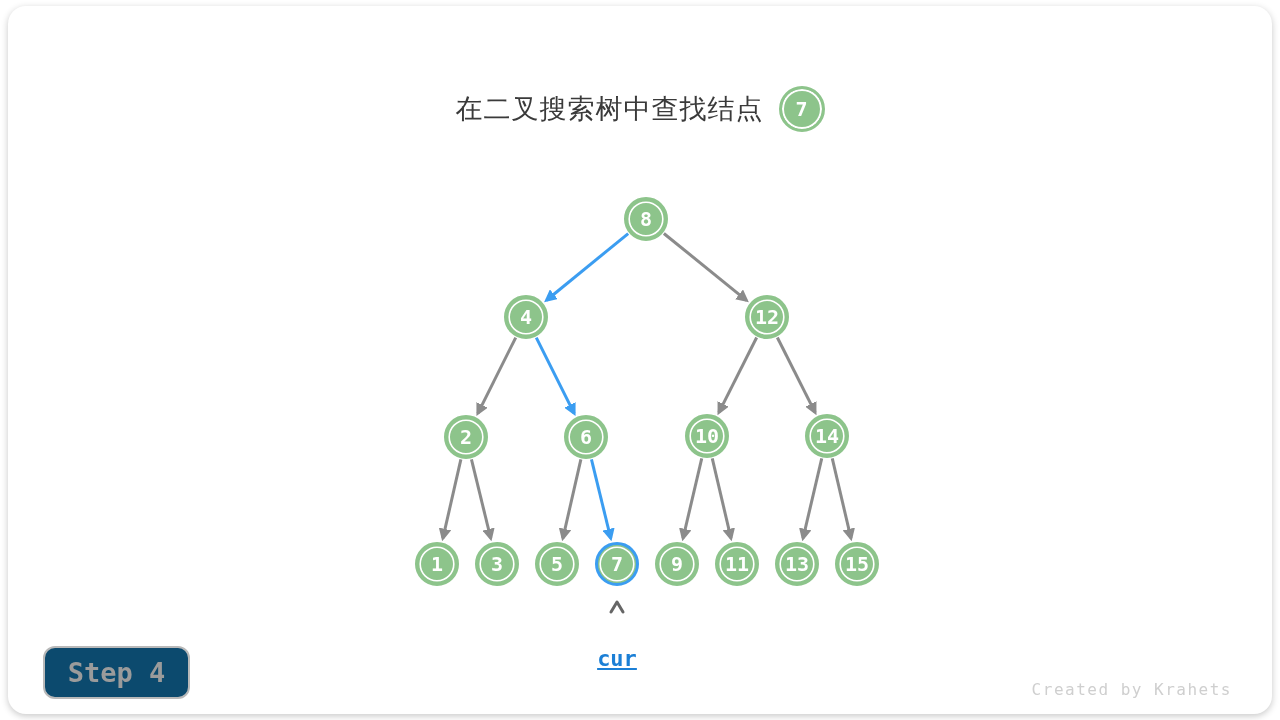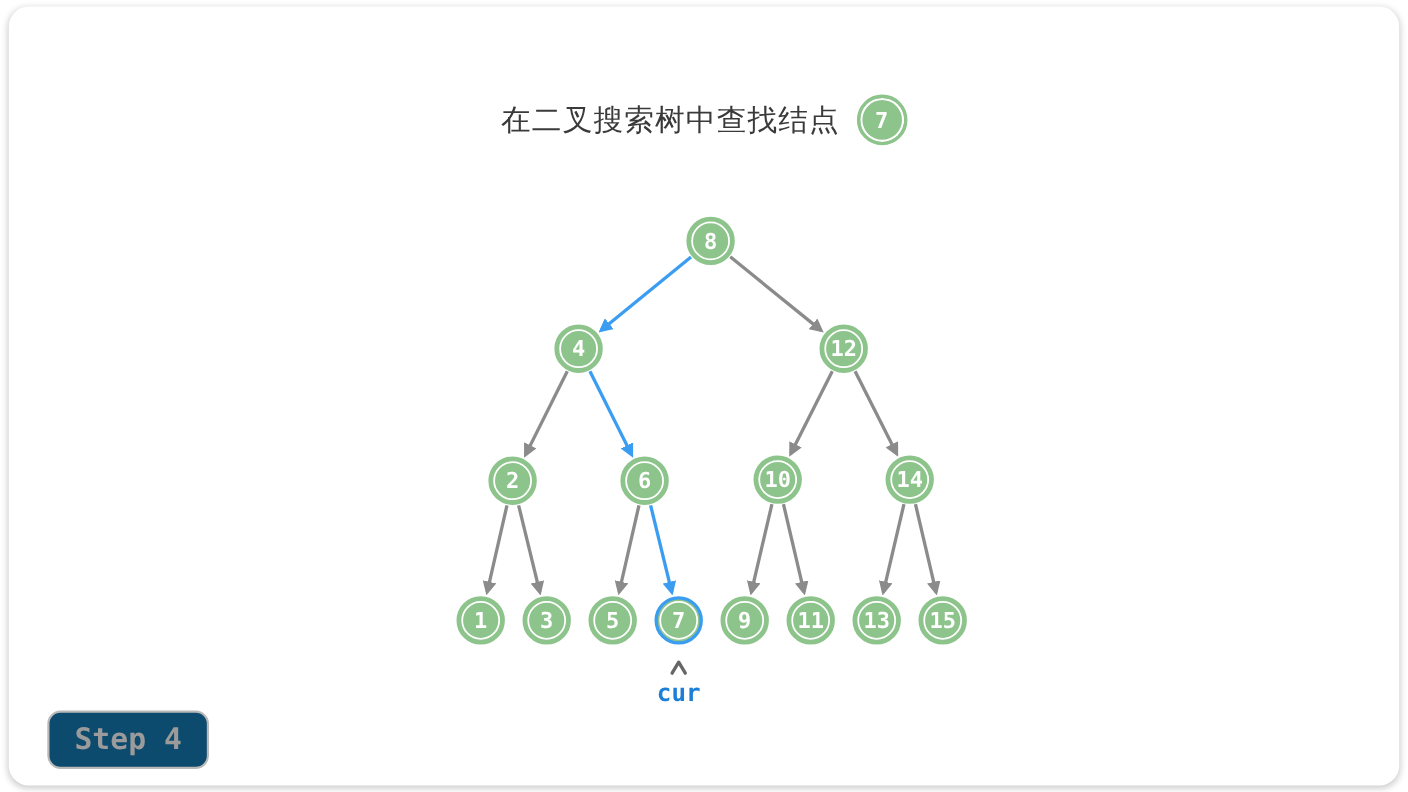--- a/index.html
+++ b/index.html
@@ -202,20 +202,21 @@
           <circle cx="849" cy="558" r="20.5" fill="#8dc48b" stroke="#8dc48b" stroke-width="3"></circle>
           <circle cx="849" cy="558" r="16.8" fill="none" stroke="#ffffff" stroke-width="1.6"></circle>
           <text x="849" y="558" dy=".35em" text-anchor="middle" class="node-text">15</text>
         </g>
       </g>
     <g id="pointer-layer">
         <polyline points="603,606 609,596 615,606" fill="none" stroke="#666666" stroke-width="3" stroke-linecap="round" stroke-linejoin="round"></polyline>
       </g>
   </svg>
 
-  <div class="cur-label" style="left: 549px; top: 612px;">cur</div>
+  <div class="cur-label" style="left: 549px; top: 640px; text-decoration: underline;">cur</div>
 
   <div class="step-badge">
     <span>Step 4</span>
   </div>
 
+  <div class="watermark">Created by Krahets</div>
 
 </div>
 
 </body></html>

